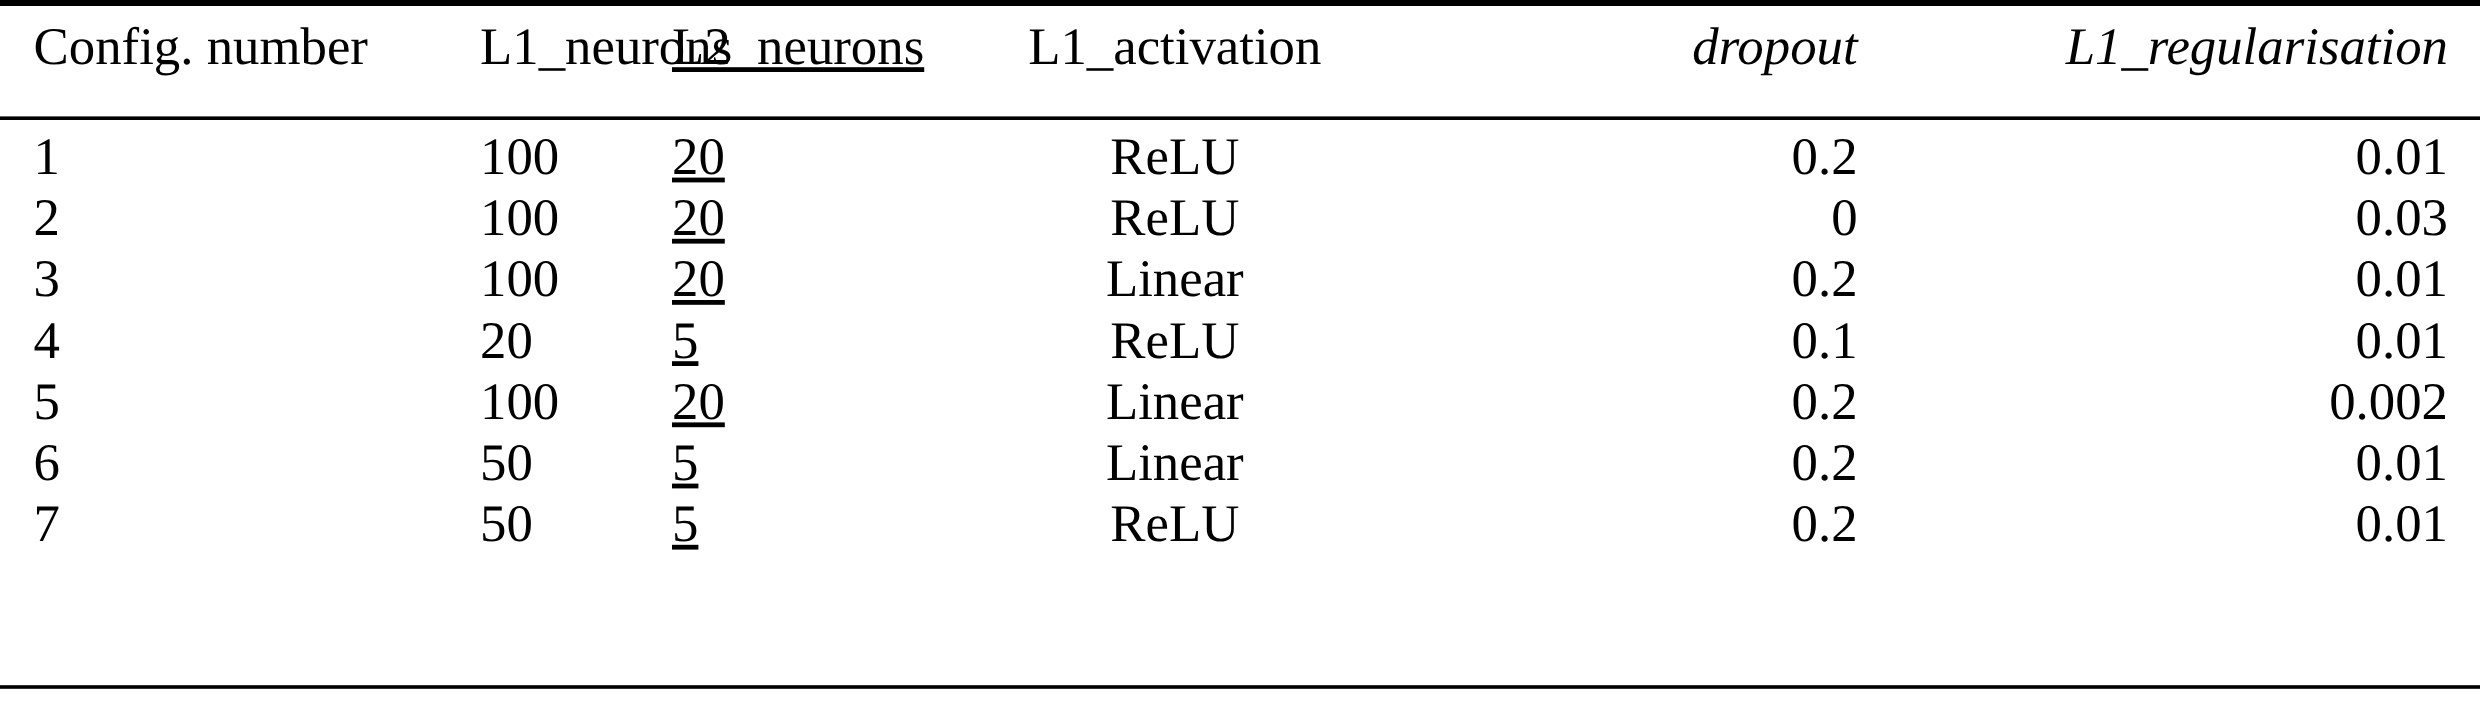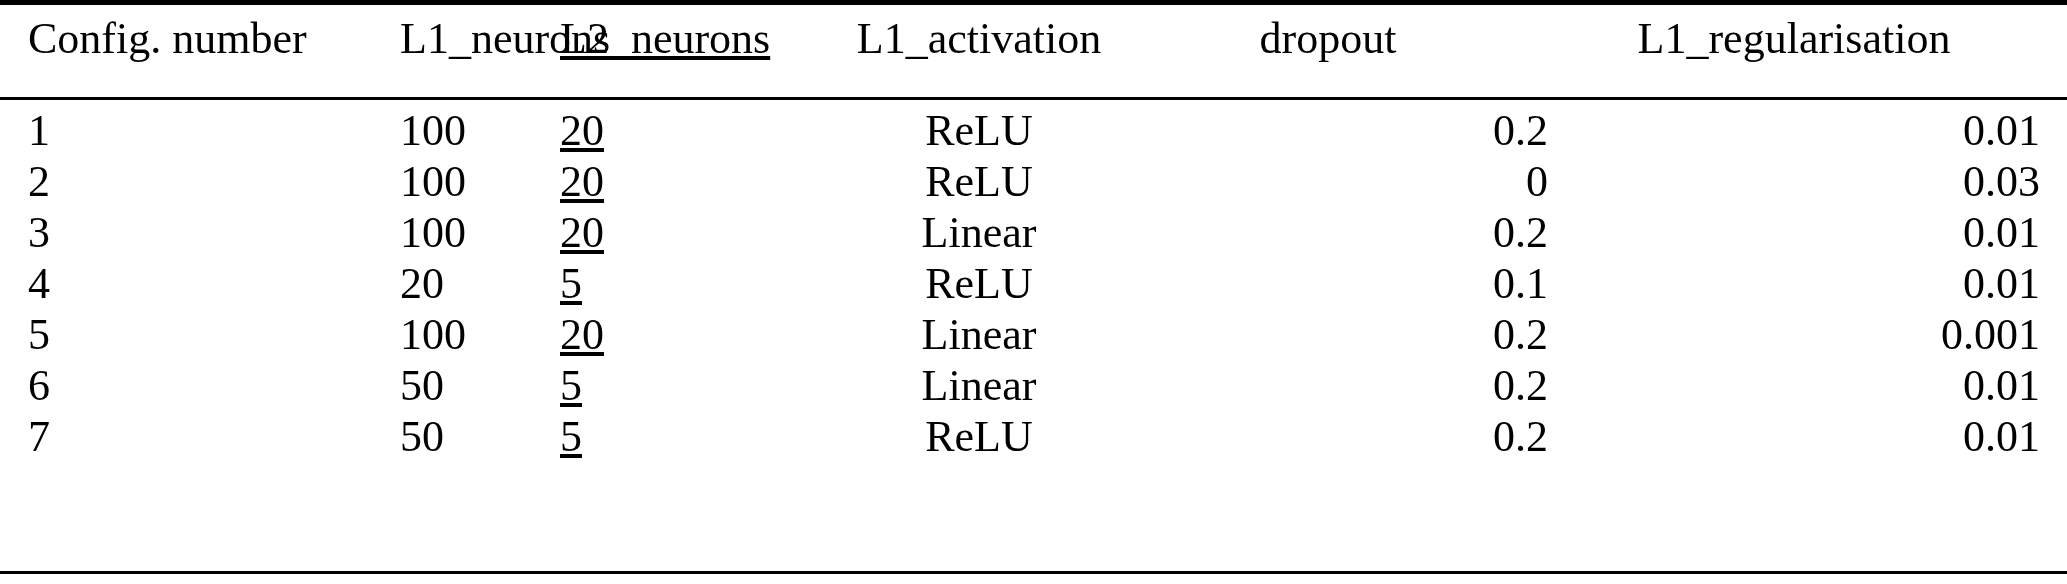--- a/index.html
+++ b/index.html
@@ -61,21 +61,21 @@
     padding: 0;
     vertical-align: bottom;
     height: 97px;
     white-space: nowrap;
   }
   thead th .hcell {
     display: block;
     padding-bottom: 36px;
   }
   th.italic .hcell {
-    text-align: center;
+    font-style: italic;
   }
 
   tbody td {
     padding: 0;
     height: 47px;
     vertical-align: bottom;
     white-space: nowrap;
   }
   tbody tr:first-child td {
     height: 63px;
@@ -235,21 +235,21 @@
         <td class="col-l2n">
             <span class="dcell">20</span>
           </td>
         <td class="col-act">
             <span class="dcell">Linear</span>
           </td>
         <td class="col-drop">
             <span class="dcell">0.2</span>
           </td>
         <td class="col-reg">
-            <span class="dcell">0.001</span>
+            <span class="dcell">0.002</span>
           </td>
       </tr>
       <tr>
         <td class="col-config">
             <span class="dcell">6</span>
           </td>
         <td class="col-l1n">
             <span class="dcell">50</span>
           </td>
         <td class="col-l2n">

